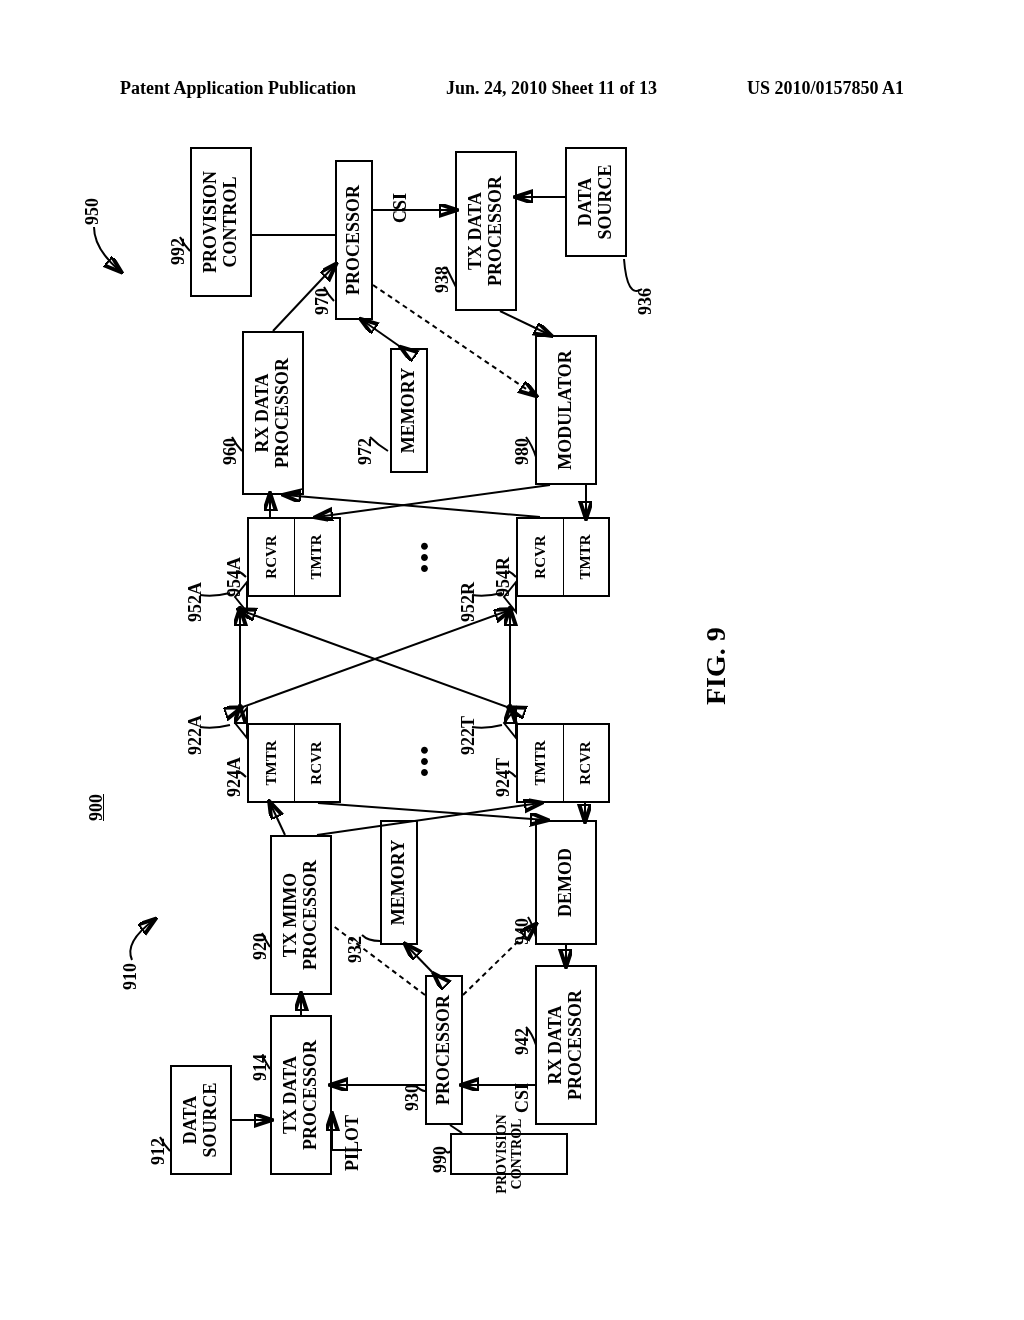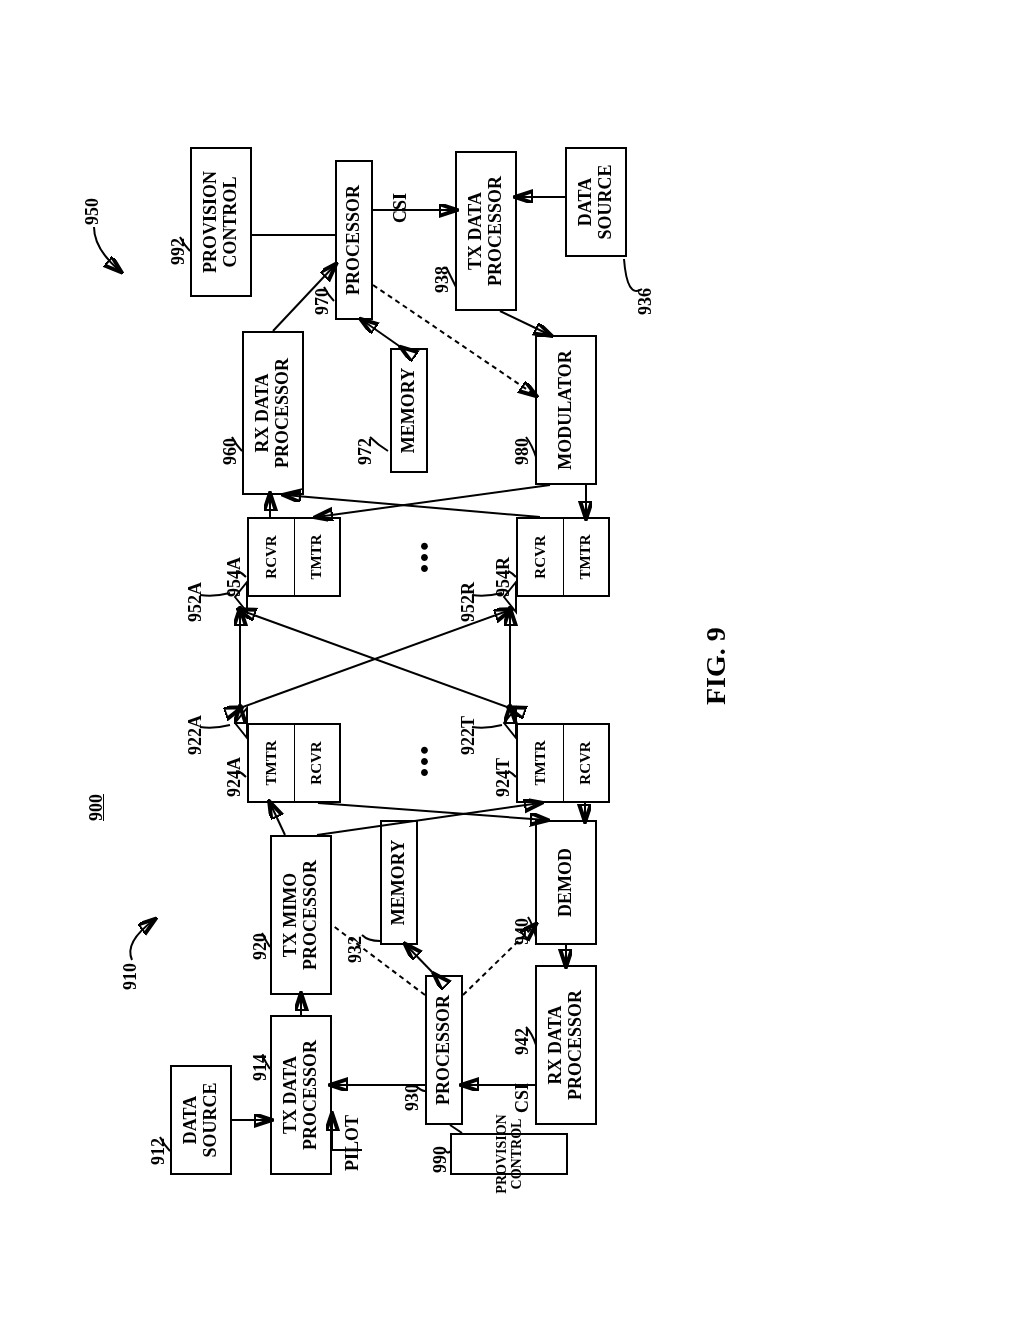--- a/index.html
+++ b/index.html
@@ -18,20 +18,25 @@
 .dots { position: absolute; font-weight: bold; font-size: 26px; letter-spacing: 2px; }
 .fig-label { position: absolute; font-weight: bold; font-size: 28px; }
 svg.lines { position: absolute; top: 0; left: 0; width: 1050px; height: 860px; pointer-events: none; }
 svg.lines line, svg.lines path { stroke: #000; stroke-width: 2; fill: none; }
 svg.lines line.dashed, svg.lines path.dashed { stroke-dasharray: 5,4; }
 </style>
 </head>
 <body>
 
 <div class="page">
+  <div class="header">
+    <span>Patent Application Publication</span>
+    <span>Jun. 24, 2010  Sheet 11 of 13</span>
+    <span>US 2010/0157850 A1</span>
+  </div>
 
   <div class="diagram-wrap">
     <div class="rotated">
       <div class="canvas">
 
         <span class="label" style="top:6px; left:364px; text-decoration: underline;">900</span>
         <span class="label" style="top:40px; left:195px;">910</span>
         <svg class="lines" style="overflow:visible">
             <defs>
               <marker id="ah" markerWidth="10" markerHeight="10" refX="8" refY="3" orient="auto">

